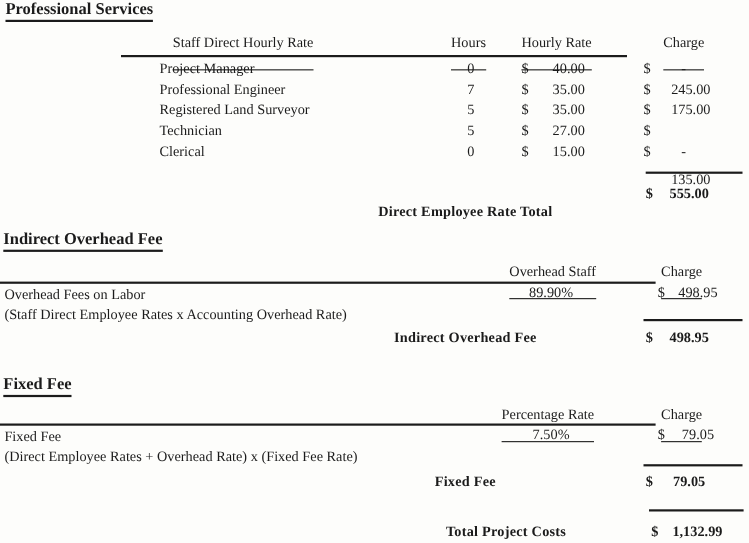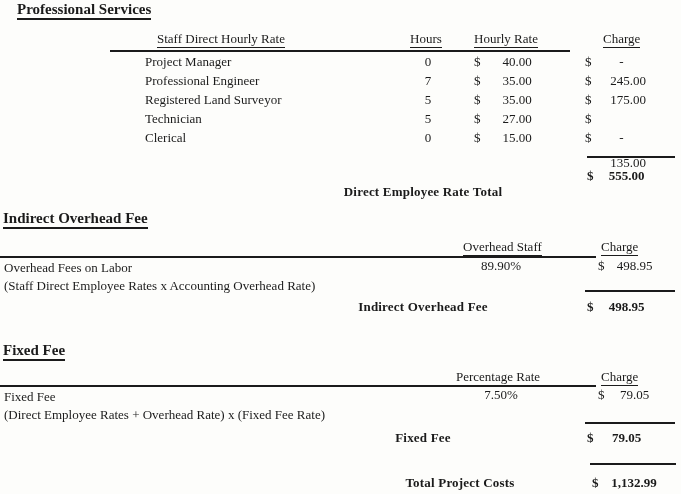--- a/index.html
+++ b/index.html
@@ -11,32 +11,32 @@
     color:#1b1b1b; font-size:13px; line-height:15px;
   }
   .abs { position:absolute; white-space:nowrap; }
   .b { font-weight:bold; }
   .right { text-align:center; }
   .center { text-align:center; }
   .sec-title {
     font-size:15px; font-weight:bold;
     border-bottom:2px solid #1b1b1b; padding-bottom:1px;
   }
-  .colhead { border-bottom:1.5px solid #1b1b1b; padding-bottom:1px; }
+  .colhead { border-bottom:1.5px solid #1b1b1b; padding-bottom:17px; }
   .rule { position:absolute; background:#1b1b1b; height:2px; }
   .rule-thin { position:absolute; background:#1b1b1b; height:1.5px; }
   .dash-pad { padding-right:13px; }
   .tot { font-size:13px; letter-spacing:.2px; }
 </style>
 </head>
 <body>
 
 <div class="page">
 
-  <div class="abs sec-title" style="left:17px; top:2px;">Professional Services</div>
+  <div class="abs sec-title" style="left:5px; top:2px;">Professional Services</div>
 
   <div class="abs colhead" style="left:157px; top:31px;">Staff Direct Hourly Rate</div>
   <div class="abs colhead" style="left:410px; top:31px;">Hours</div>
   <div class="abs colhead" style="left:474px; top:31px;">Hourly Rate</div>
   <div class="abs colhead" style="left:603px; top:31px;">Charge</div>
 
   <div class="rule" style="left:110px; top:50px; width:460px;"></div>
 
   <div>
     <span class="abs" style="left:145px; top:54px;">Project Manager</span>

